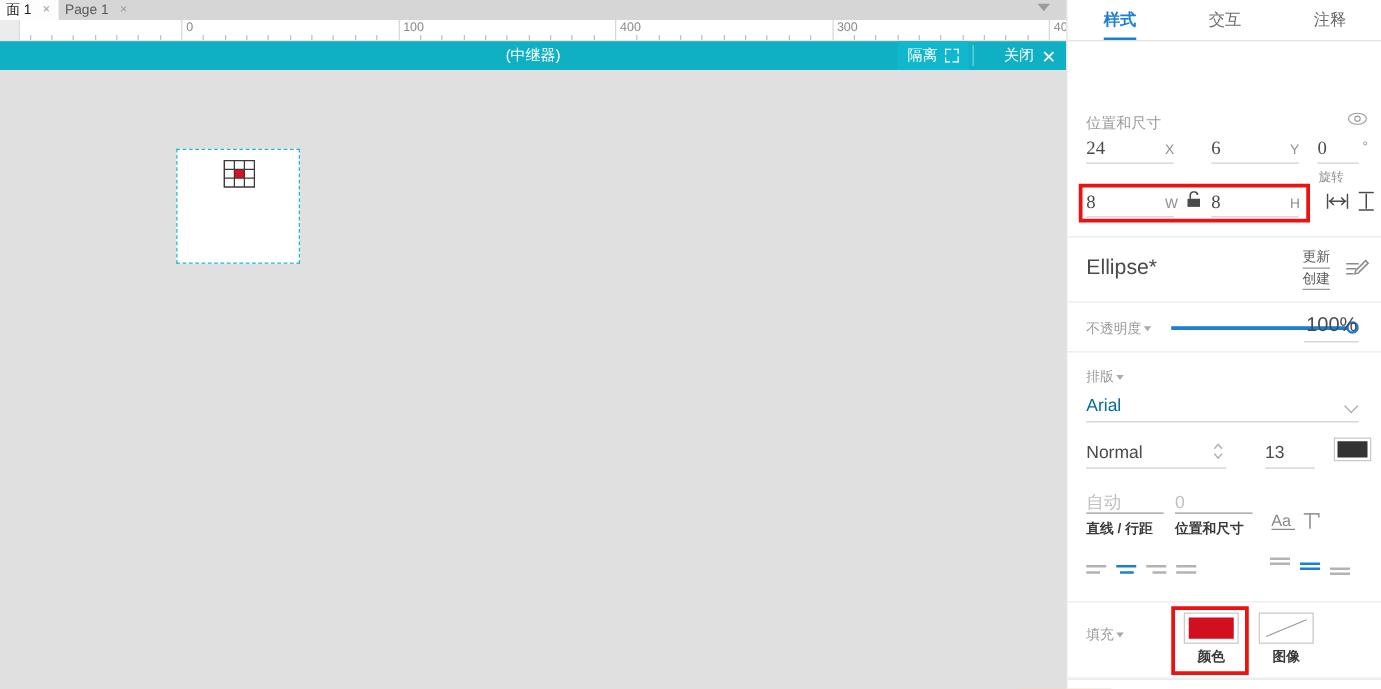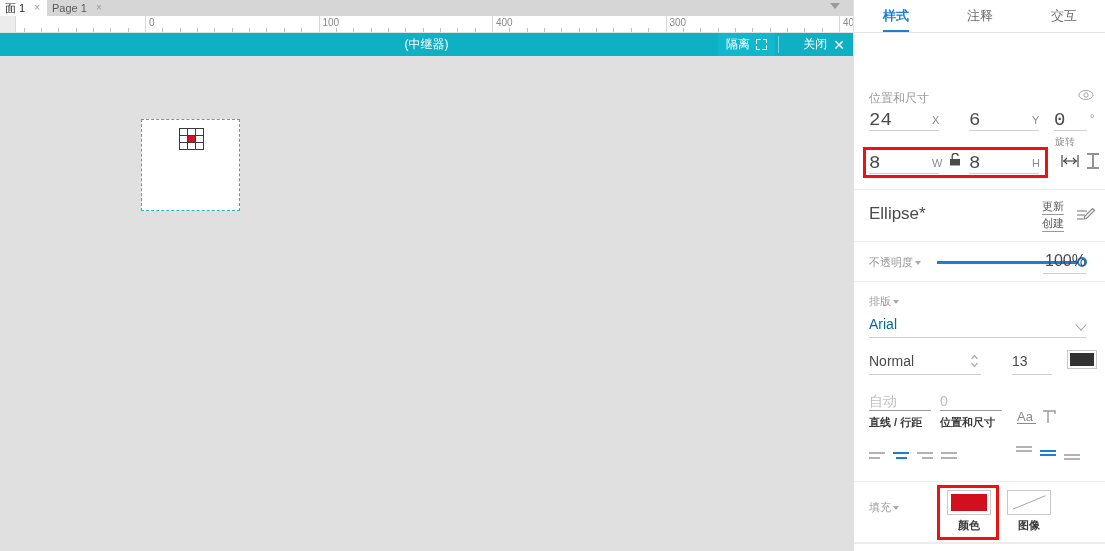--- a/index.html
+++ b/index.html
@@ -242,22 +242,22 @@
     position: absolute; right: 12px; top: 9px;
     width: 16px; height: 14px;
   }
   .numfield {
     position: absolute;
     border-bottom: 1px solid #cfcfcf;
   }
   .numfield input {
     width: 100%; height: 100%;
     border: none; outline: none; background: transparent;
-    font-size: 19px; color: #4a4a4a;
-    font-family: Liberation Mono, monospace;
+    font-size: 15px; color: #4a4a4a;
+    font-family: Liberation Serif, serif;
     padding: 0;
   }
   .unit {
     position: absolute;
     font-size: 11px; color: #8d8d8d;
   }
   #size-highlight {
     position: absolute;
     left: 9px; top: 68px;
     width: 185px; height: 31px;
@@ -555,24 +555,24 @@
     </div>
   </div>
 
   <div id="right-panel">
 
     <div id="panel-tabs">
       <div class="ptab active">
         <span>样式</span>
       </div>
       <div class="ptab">
+        <span>交互</span>
+      </div>
+      <div class="ptab">
         <span>注释</span>
-      </div>
-      <div class="ptab">
-        <span>交互</span>
       </div>
     </div>
 
 
     <div class="section" id="sec-pos">
       <div id="pos-title">位置和尺寸</div>
 
       <svg id="eye-icon" viewBox="0 0 18 12">
         <ellipse cx="9" cy="6" rx="8" ry="5" fill="none" stroke="#9a9a9a" stroke-width="1"></ellipse>
         <circle cx="9" cy="6" r="2.4" fill="none" stroke="#9a9a9a" stroke-width="1"></circle>

